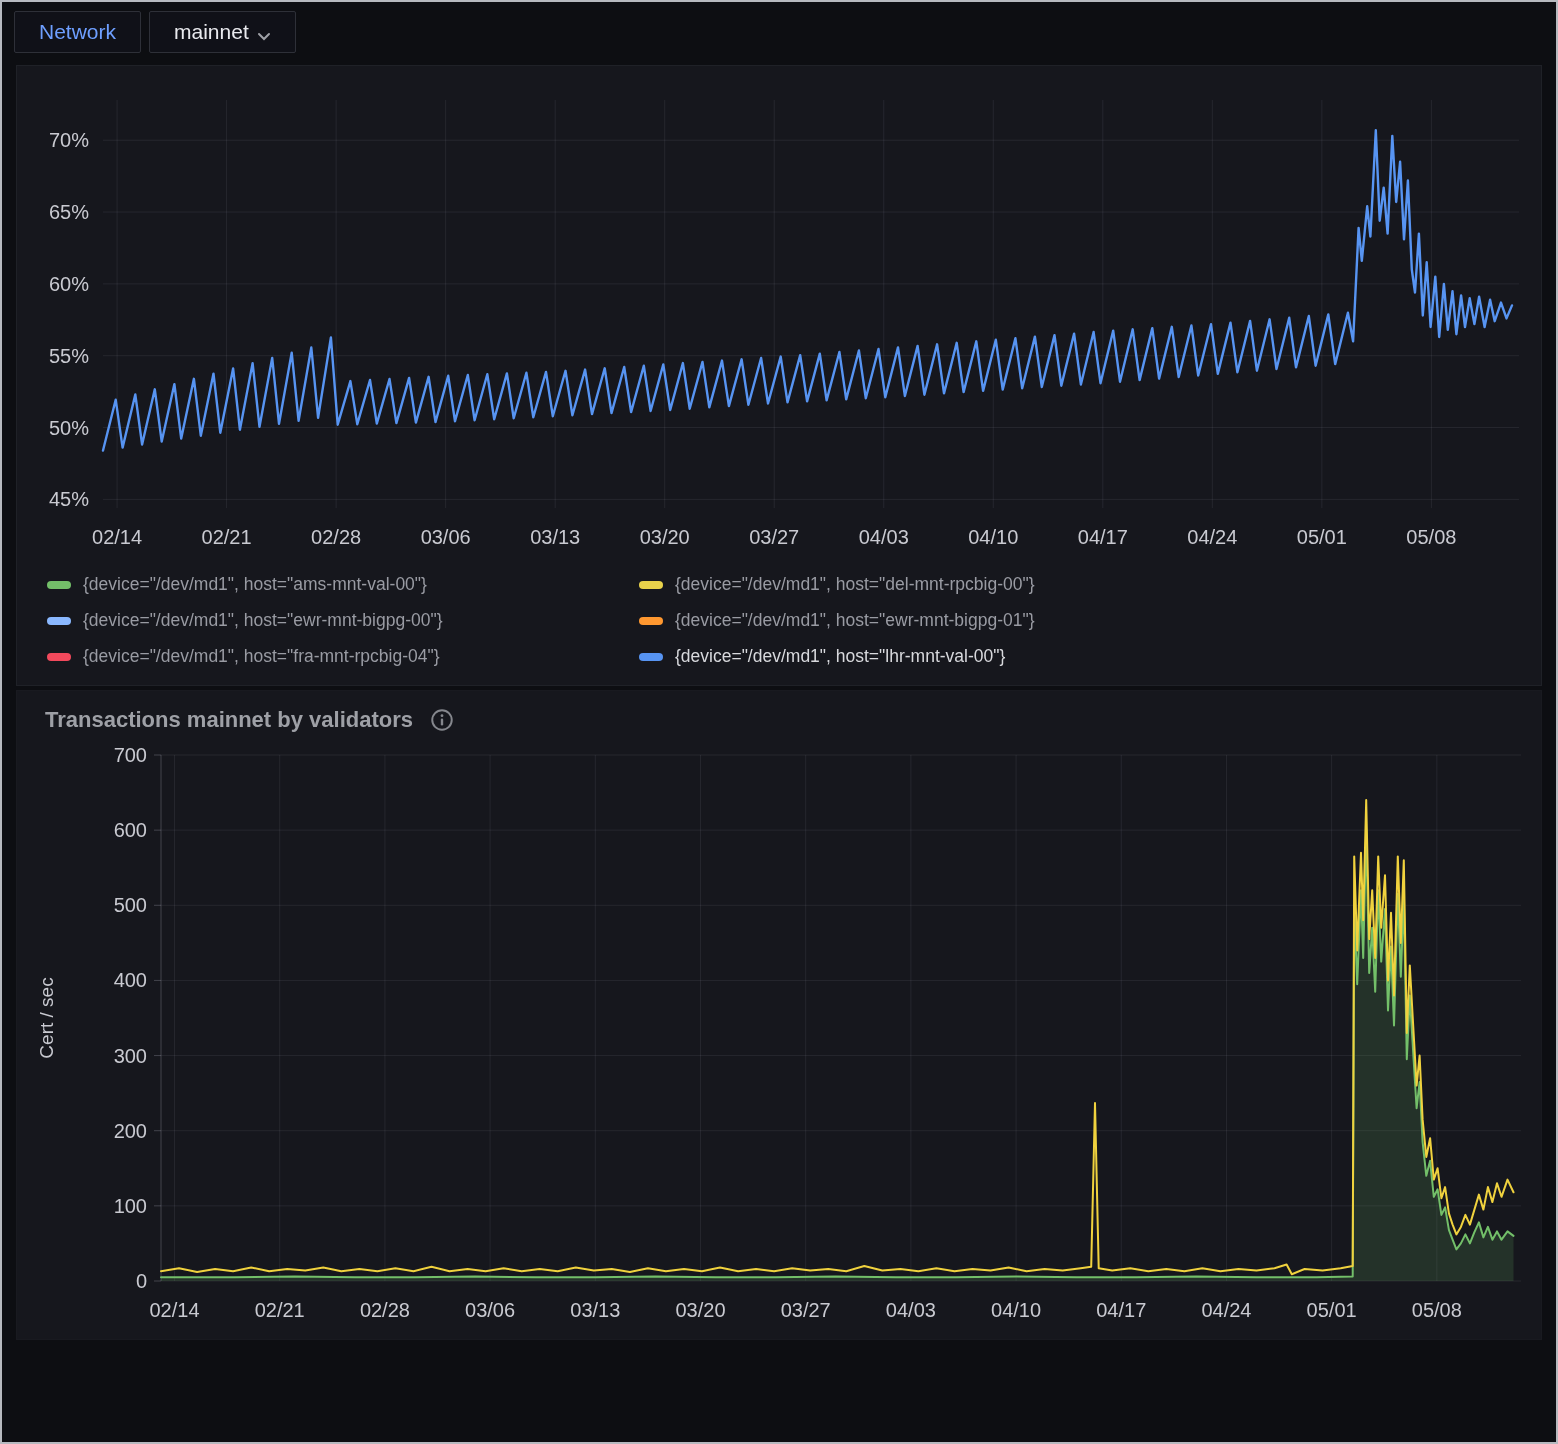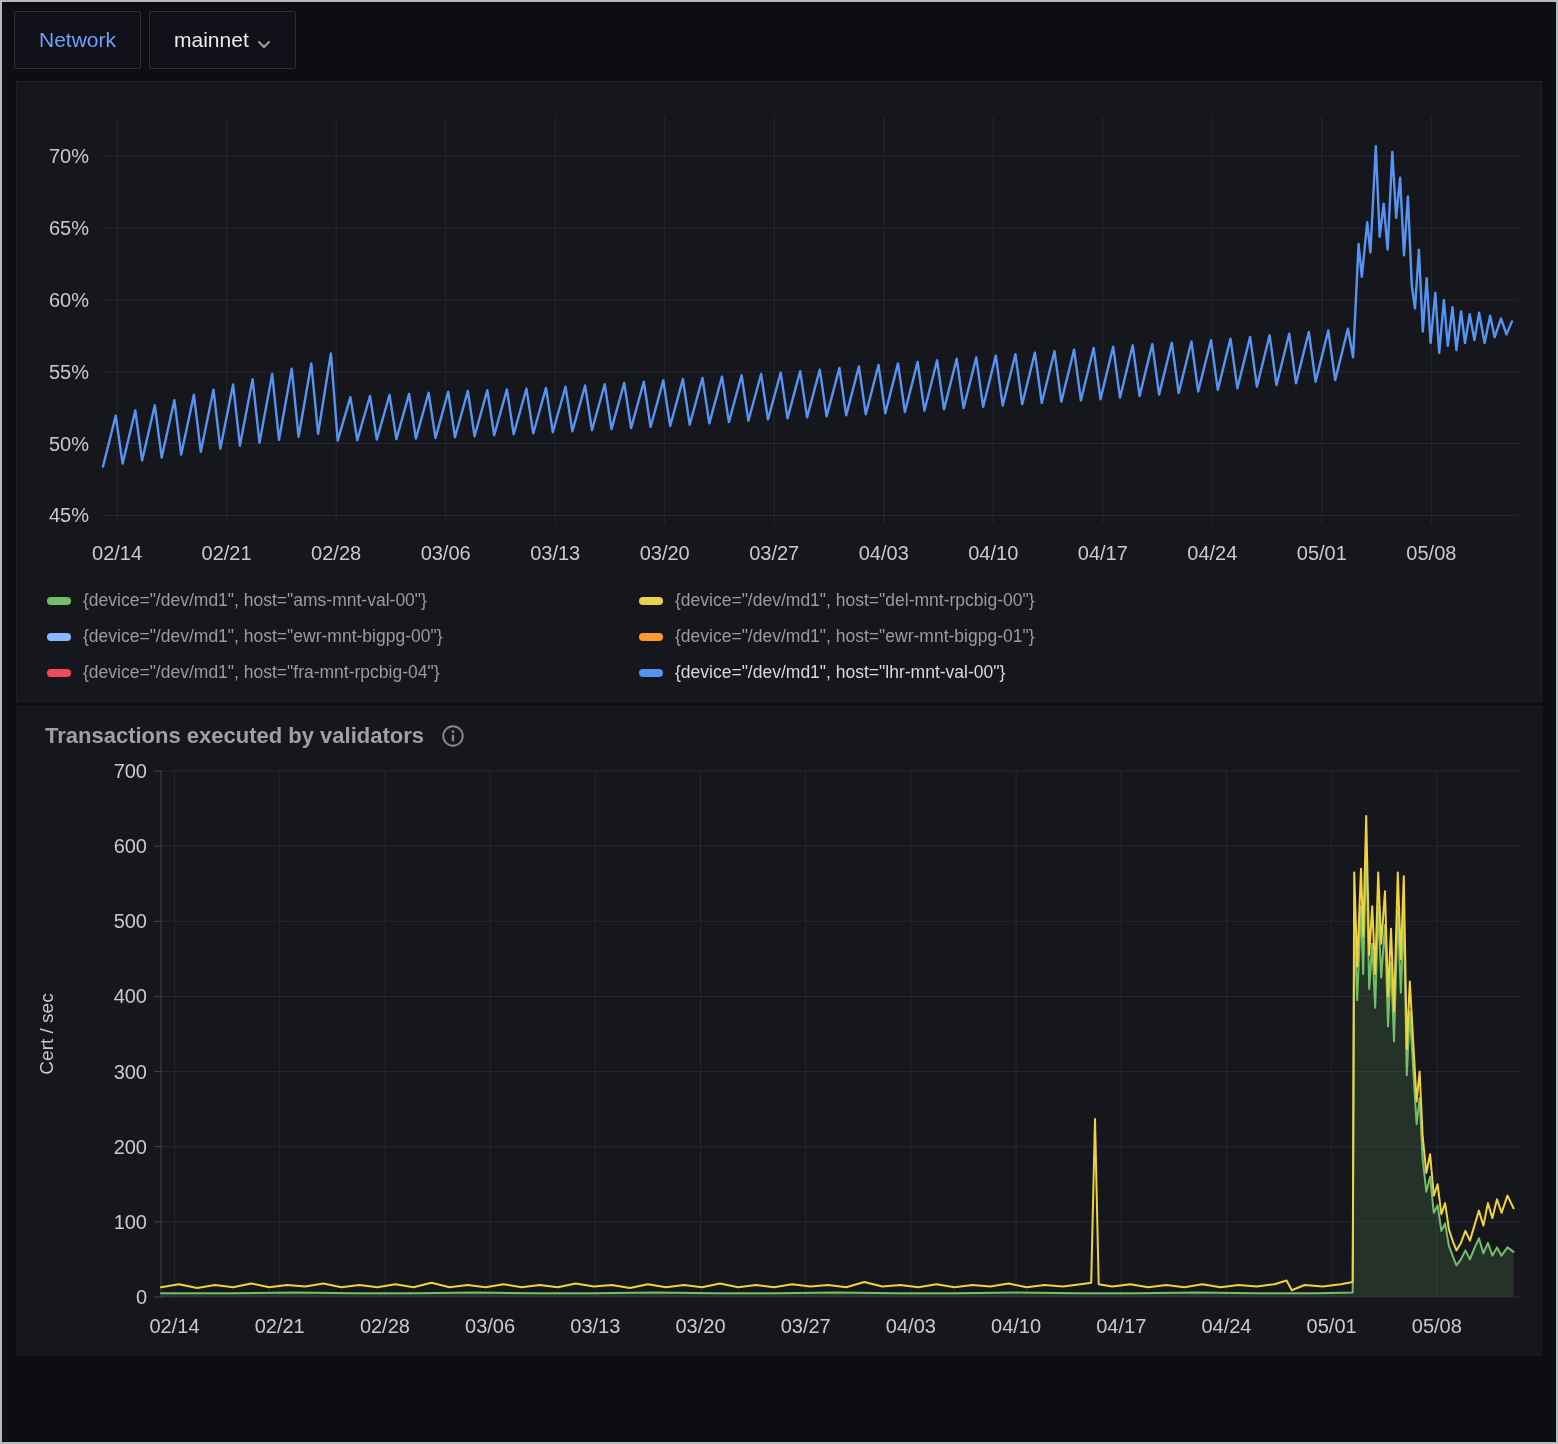--- a/index.html
+++ b/index.html
@@ -6,21 +6,21 @@
   html,body { width: 1558px; height: 1444px; }
   body {
     background: #0D0E12;
     border: 2px solid #B6B9BF;
     font-family: "Liberation Sans", sans-serif;
     overflow: hidden;
   }
   
   .topbar { display: flex; align-items: center; gap: 8px; padding: 9px 0 8px 12px; }
   .var-label, .var-value {
-    height: 58px; display: inline-flex; align-items: center;
+    height: 42px; display: inline-flex; align-items: center;
     padding: 0 24px; border: 1px solid #2E3038; border-radius: 2px;
     background: #101118; font-size: 21px;
   }
   .var-label { color: #6E9FFF; font-weight: 500; }
   .var-value { color: #E9EAEE; font-weight: 500; gap: 8px; cursor: pointer; }
   .chev { display: inline-block; margin-top: 3px; }
   
   .panel {
     margin: 4px 14px 0 14px; background: #16171D;
     border: 1px solid #1F2127;
@@ -122,21 +122,21 @@
       </div>
       <div class="legend-item">
         <span class="swatch" style="background: rgb(87, 148, 242);"></span>
         <span class="legend-text active">{device="/dev/md1", host="lhr-mnt-val-00"}</span>
       </div>
     </div>
 </div>
 
 <div class="panel panel2">
   <div class="panel-header">
-    <span class="panel-title-secondary">Transactions executed by validators</span>
+    <span class="panel-title-secondary">Transactions mainnet by validators</span>
     <span class="icon-btn">
       <svg width="26" height="26" viewBox="0 0 24 24">
         <circle cx="12" cy="12" r="9" fill="none" stroke="#85878D" stroke-width="1.8"></circle>
         <circle cx="12" cy="8" r="1.3" fill="#85878D"></circle>
         <rect x="10.9" y="10.6" width="2.2" height="6.4" rx="1.1" fill="#85878D"></rect>
       </svg>
     </span>
   </div>
   <svg class="chart" width="1520" height="600">
       <line x1="140" x2="1500" y1="542" y2="542" stroke="rgba(204,204,220,0.09)" stroke-width="1"></line>

